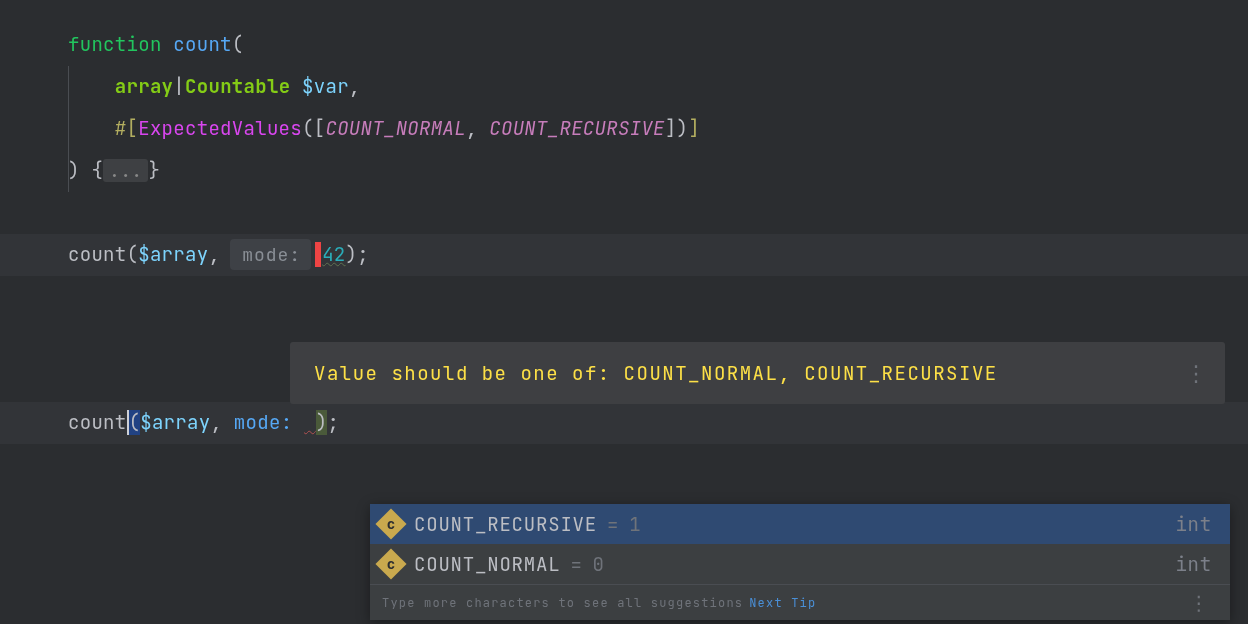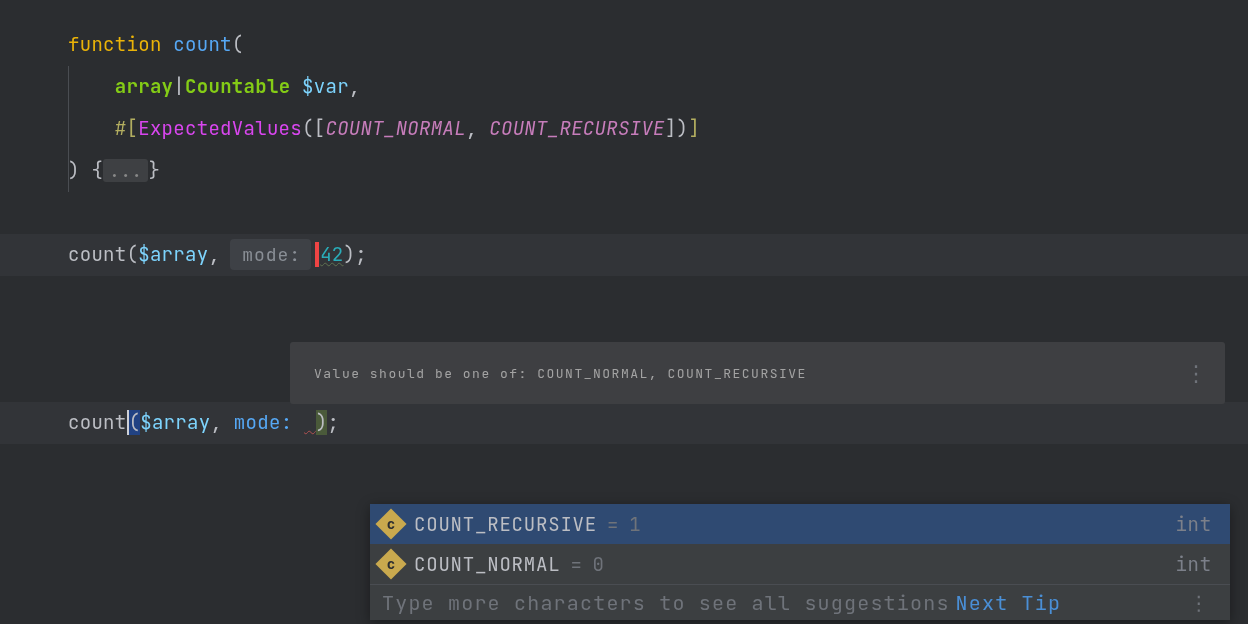--- a/index.html
+++ b/index.html
@@ -22,21 +22,21 @@
   }
   .line { white-space: pre; position: relative; }
   .indent-guide {
     position: absolute;
     left: 68px;
     top: 66px;
     width: 1px;
     height: 126px;
     background: #4A4D52;
   }
-  .kw { color: #eab308; }
+  .kw { color: #22c55e; }
   .fn { color: #56A8F5; }
   .type { color: #84cc16; font-weight: bold; }
   .attr-bracket { color: #B3AE60; }
   .attr-name { color: #d946ef; }
   .var { color: #7dd3fc; }
   .const { color: #C77DBB; font-style: italic; }
   .num { color: #2AACB8; }
   .punct { color: #BCBEC4; }
   .folded {
     background: #3E4043;
@@ -59,21 +59,21 @@
     font-size: 18px;
     margin-left: 10px;
     margin-right: 4px;
     letter-spacing: 1px;
   }
   .wavy-num {
     text-decoration-line: underline;
     text-decoration-style: wavy;
     text-decoration-color: #5E7050;
     text-decoration-thickness: 1.2px;
-    border-left: 4px solid #ef4444;
+    border-left: 6px solid #ef4444;
     padding-left: 1px;
   }
   .wavy-err {
     text-decoration-line: underline;
     text-decoration-style: wavy;
     text-decoration-color: #B05050;
     text-decoration-thickness: 1.2px;
   }
   .bracket-match-open {
     background: #214283;
@@ -88,22 +88,22 @@
     position: absolute;
     left: 290px;
     top: 342px;
     width: 935px;
     height: 62px;
     background: #3E3F42;
     border-radius: 3px;
     display: flex;
     align-items: center;
     padding-left: 24px;
-    color: #a3a3a3;
-    font-size: 13px;
+    color: #fde047;
+    font-size: 19px;
     letter-spacing: 1.5px;
     font-family: inherit;
     z-index: 5;
   }
   .tooltip-more {
     position: absolute;
     right: 20px;
     top: 50%;
     transform: translateY(-50%);
     color: #6F737A;
@@ -154,21 +154,21 @@
   .comp-name { color: #BCBEC4; }
   .comp-eq { color: #6F737A; margin: 0 10px; }
   .comp-val { color: #6F737A; }
   .comp-type { margin-left: auto; color: #7C808A; }
   .completion-footer {
     height: 36px;
     background: #3C3F41;
     display: flex;
     align-items: center;
     padding-left: 12px;
-    font-size: 20px;
+    font-size: 12px;
     letter-spacing: 1.2px;
     color: #6F737A;
     border-top: 1px solid #4A4D52;
     position: relative;
   }
   .next-tip { color: #4A8FD6; margin-left: 6px; }
   .footer-more {
     position: absolute;
     right: 20px;
     top: 50%;

